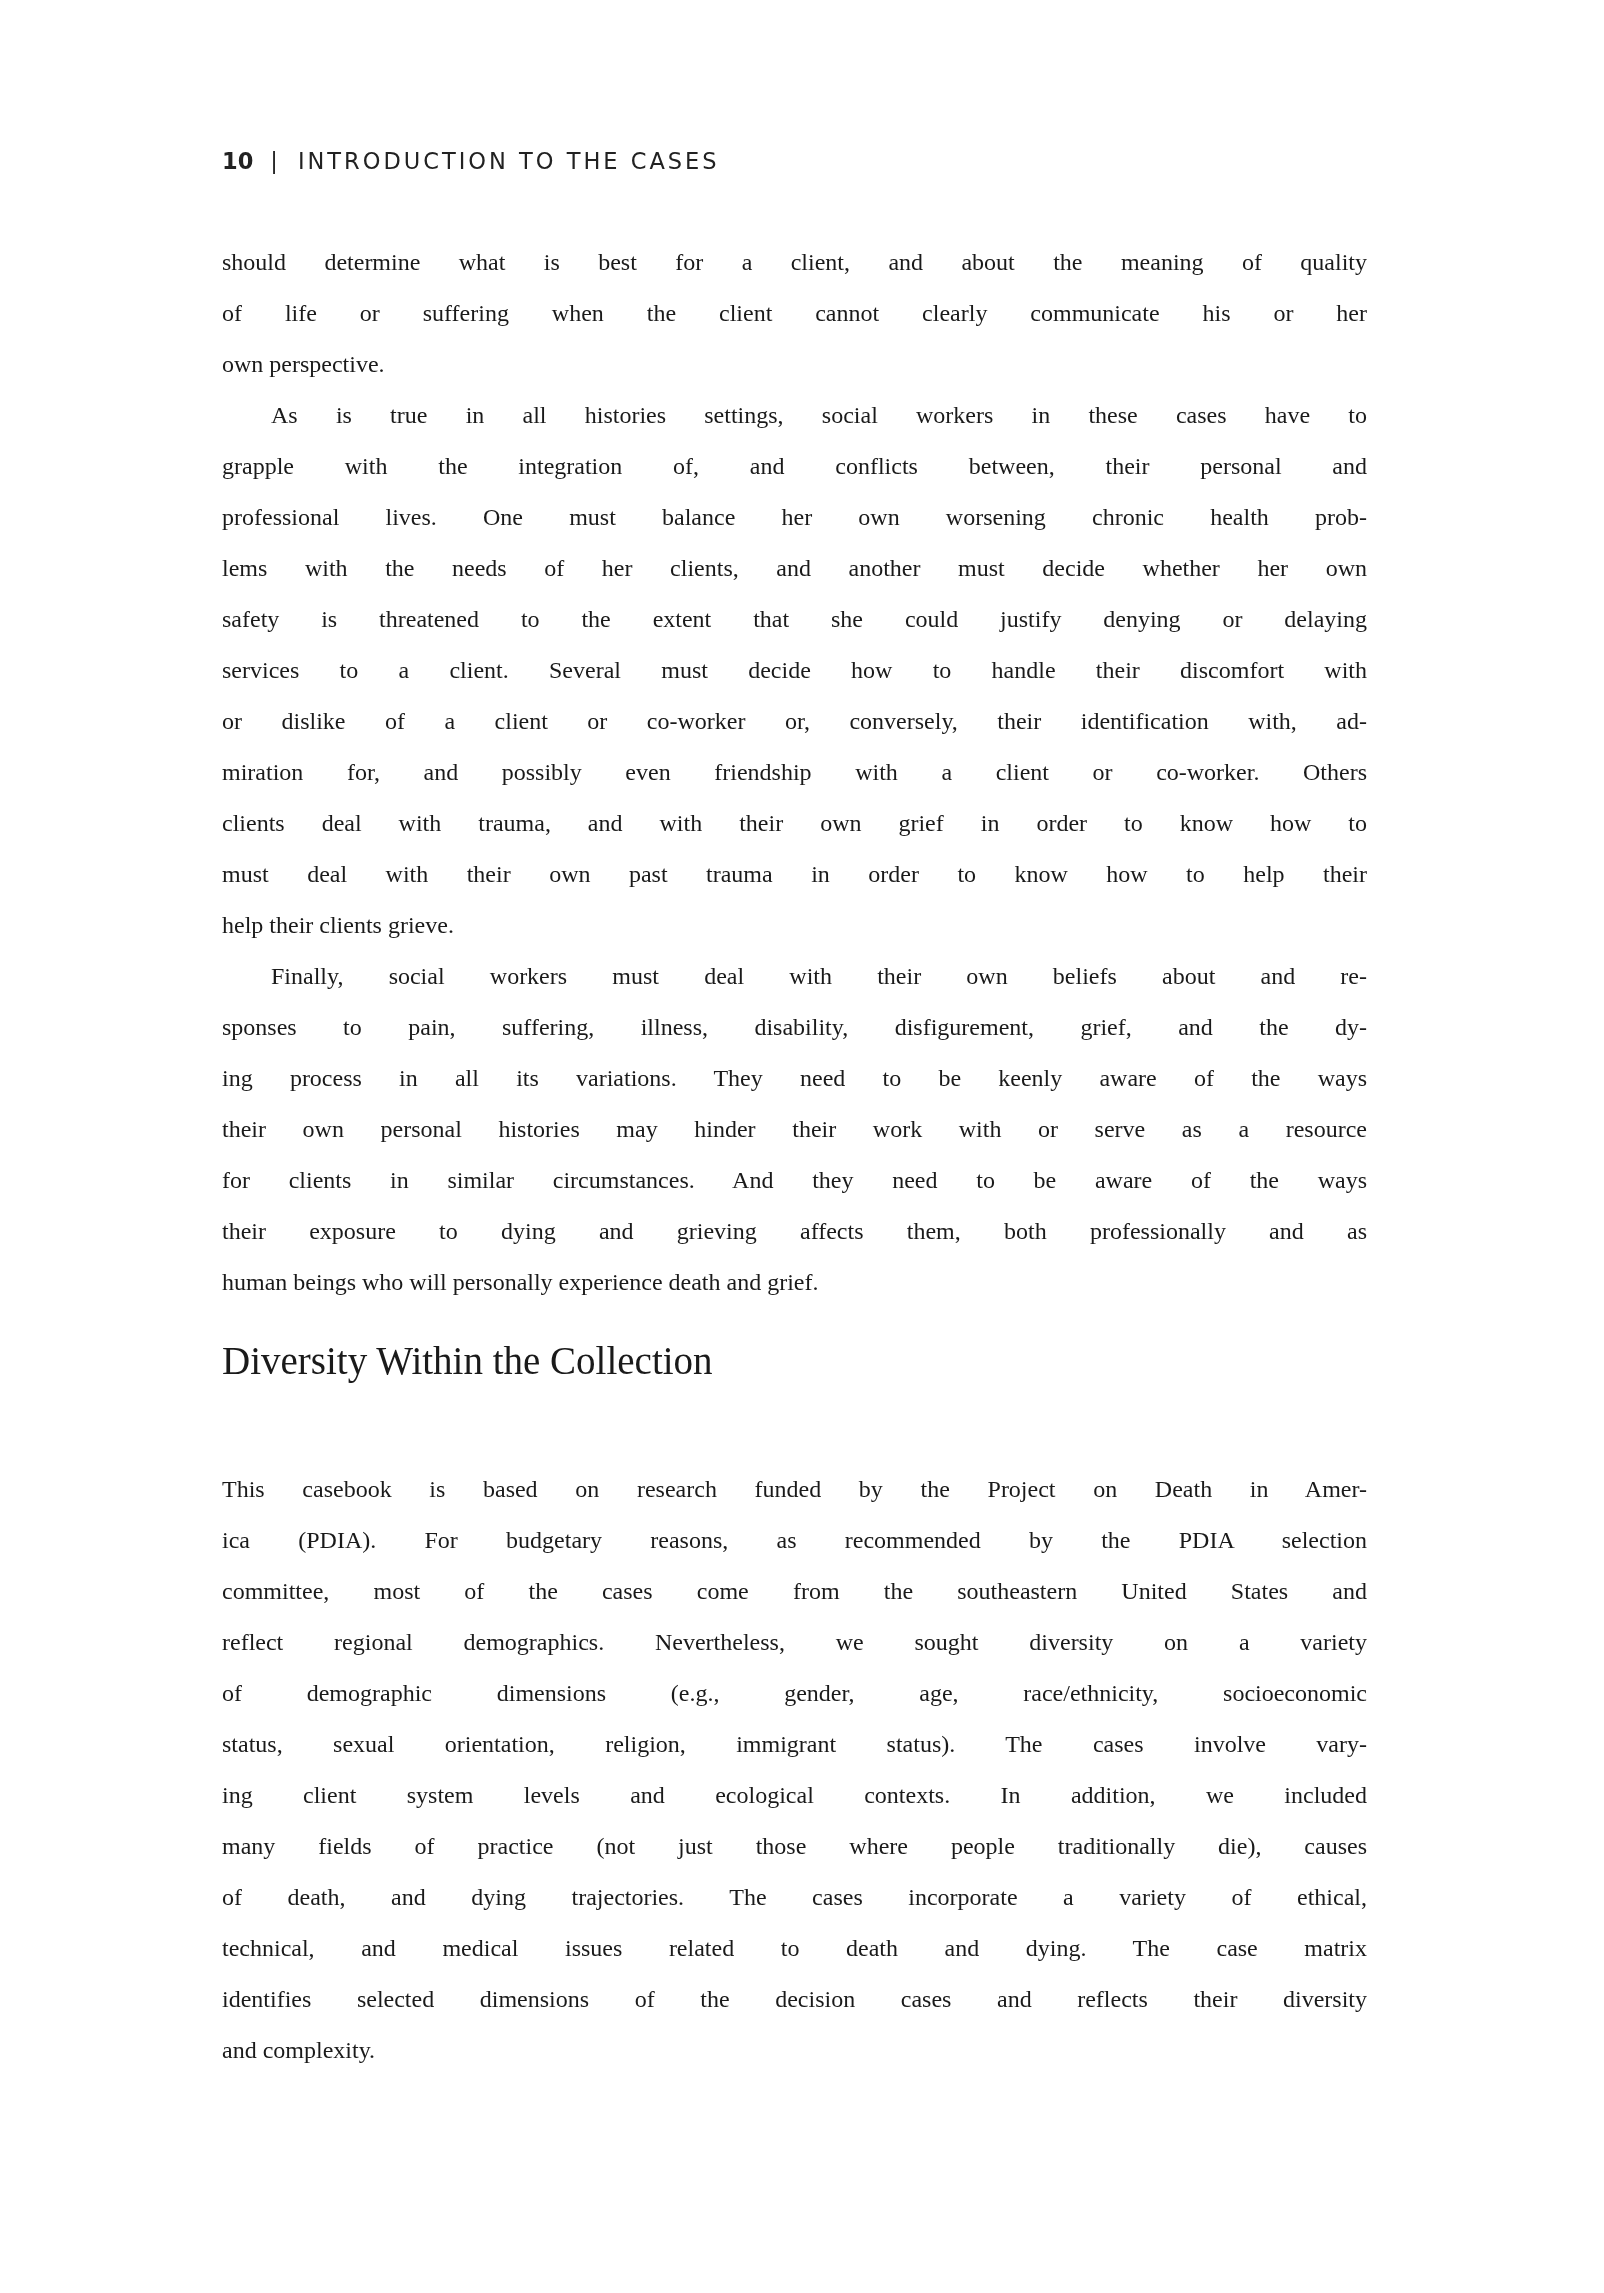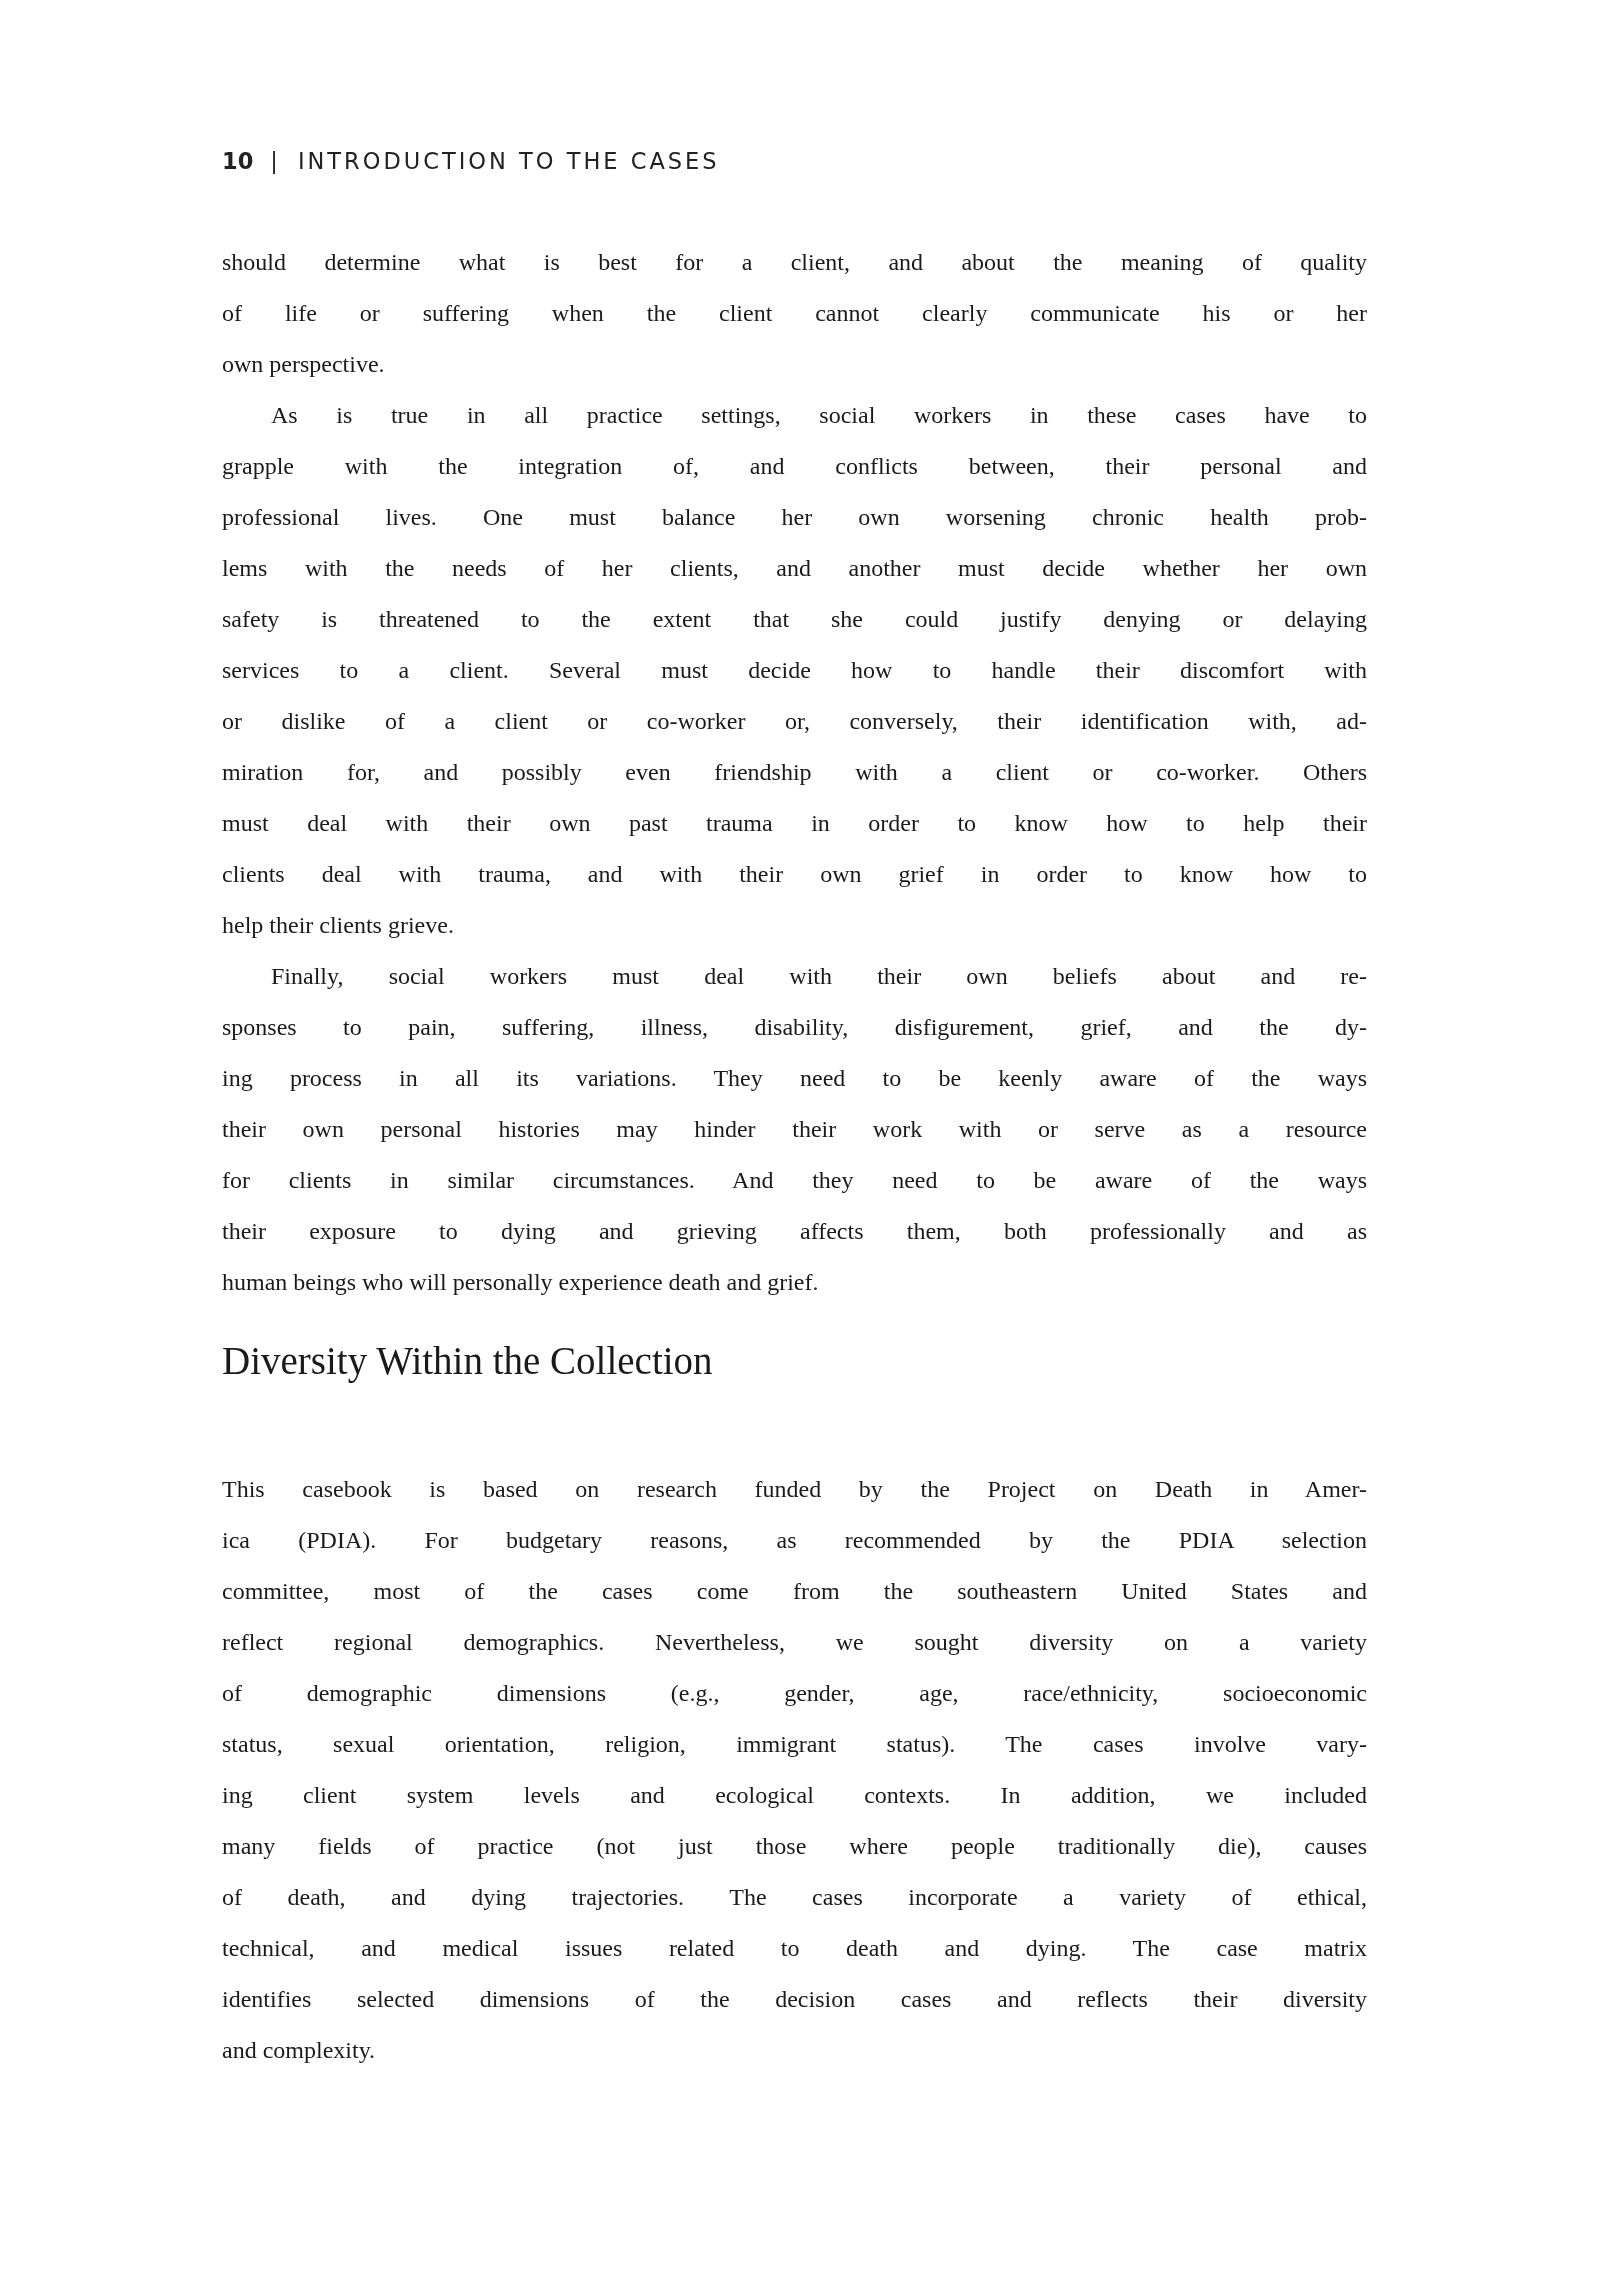--- a/index.html
+++ b/index.html
@@ -37,30 +37,30 @@
     <span class="folio">10</span><span class="sep">|</span><span>INTRODUCTION TO THE CASES</span>
   </div>
 
   <div class="body-block" id="section1" style="top:237px;">
       <div>
         <span class="line">should determine what is best for a client, and about the meaning of quality</span>
         <span class="line">of life or suffering when the client cannot clearly communicate his or her</span>
         <span class="line last">own perspective.</span>
       </div>
       <div>
-        <span class="line indent">As is true in all practice settings, social workers in these cases have to</span>
+        <span class="line indent">As is true in all histories settings, social workers in these cases have to</span>
         <span class="line">grapple with the integration of, and conflicts between, their personal and</span>
         <span class="line">professional lives. One must balance her own worsening chronic health prob-</span>
         <span class="line">lems with the needs of her clients, and another must decide whether her own</span>
         <span class="line">safety is threatened to the extent that she could justify denying or delaying</span>
         <span class="line">services to a client. Several must decide how to handle their discomfort with</span>
         <span class="line">or dislike of a client or co-worker or, conversely, their identification with, ad-</span>
         <span class="line">miration for, and possibly even friendship with a client or co-worker. Others</span>
+        <span class="line">clients deal with trauma, and with their own grief in order to know how to</span>
         <span class="line">must deal with their own past trauma in order to know how to help their</span>
-        <span class="line">clients deal with trauma, and with their own grief in order to know how to</span>
         <span class="line last">help their clients grieve.</span>
       </div>
       <div>
         <span class="line indent">Finally, social workers must deal with their own beliefs about and re-</span>
         <span class="line">sponses to pain, suffering, illness, disability, disfigurement, grief, and the dy-</span>
         <span class="line">ing process in all its variations. They need to be keenly aware of the ways</span>
         <span class="line">their own personal histories may hinder their work with or serve as a resource</span>
         <span class="line">for clients in similar circumstances. And they need to be aware of the ways</span>
         <span class="line">their exposure to dying and grieving affects them, both professionally and as</span>
         <span class="line last">human beings who will personally experience death and grief.</span>

